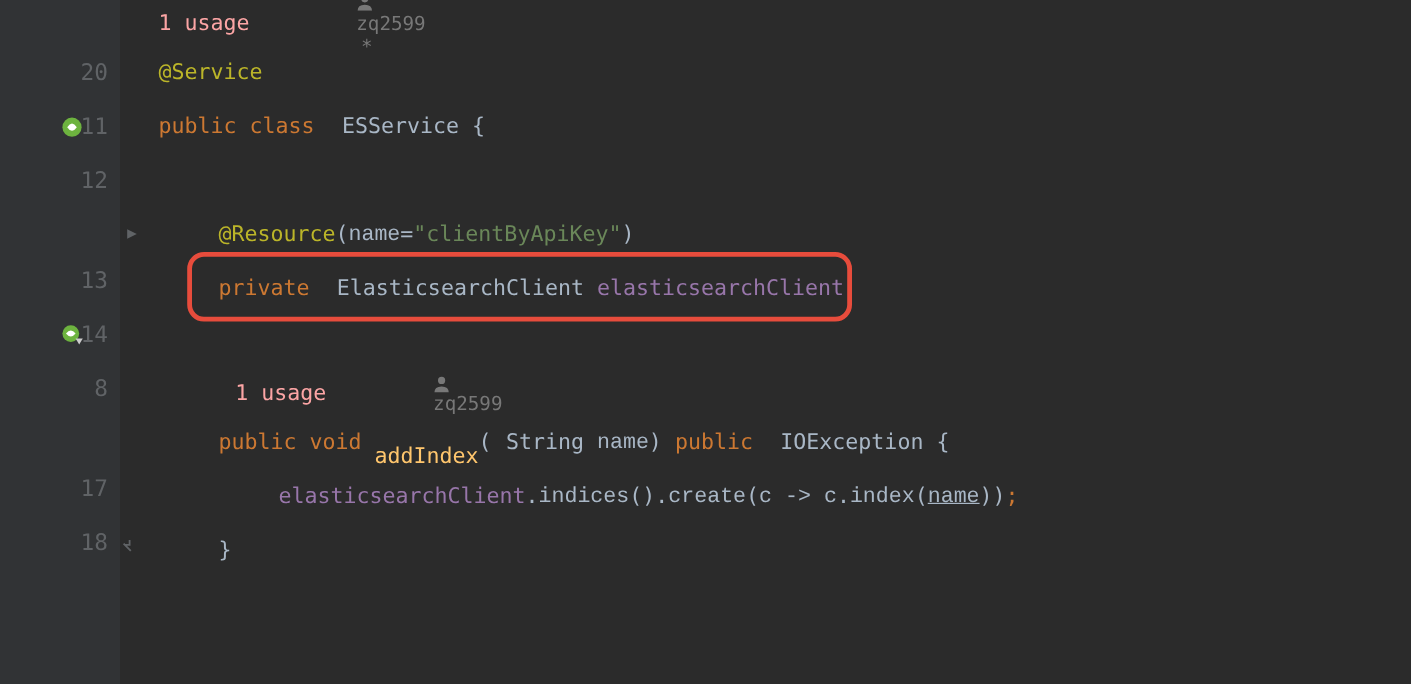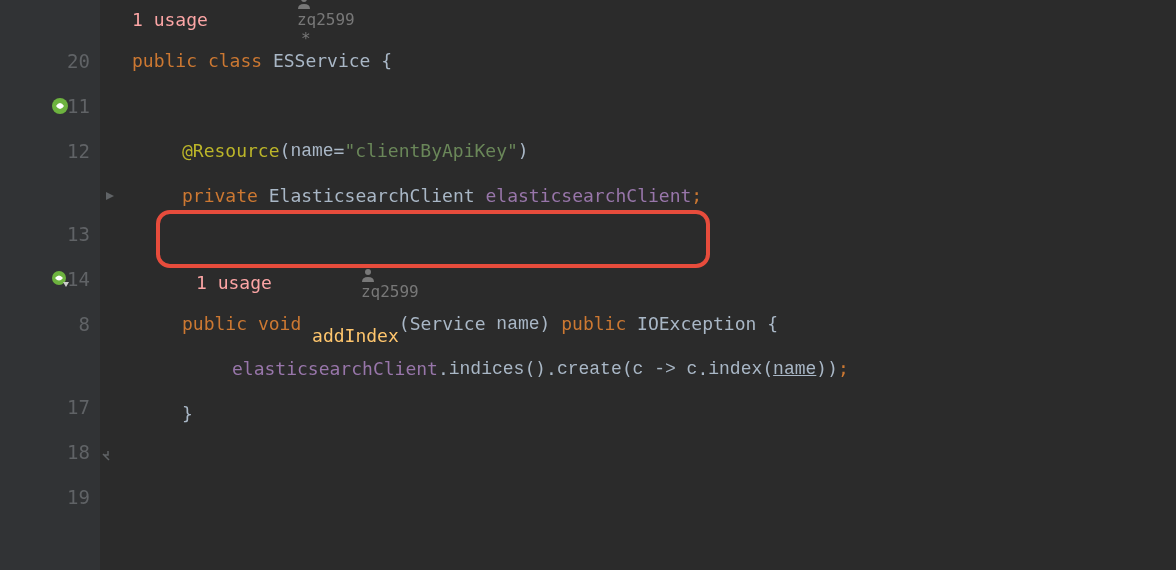--- a/index.html
+++ b/index.html
@@ -72,21 +72,21 @@
     }
     .author-icon {
       display: inline-block;
       width: 14px;
       height: 14px;
       vertical-align: middle;
       margin-right: 4px;
     }
     .kw-orange { color: #cc7832; }
     .annotation { color: #bbb529; }
-    .class-name { color: #a9b7c6; }
+    .class-name { color: #a9b7c6; margin-left: 12px; }
     .method-name { color: #ffc66d; margin-top: 24px; }
     .string { color: #6a8759; }
     .param { color: #a9b7c6; font-family: Liberation Mono, monospace; }
     .var-purple { color: #9876aa; }
     .paren { color: #a9b7c6; }
     .brace { color: #a9b7c6; }
     .semicolon { color: #cc7832; }
     .underline { text-decoration: underline; }
     .highlight-box {
       position: absolute;
@@ -150,41 +150,42 @@
       <span class="line-number">17</span>
     </div>
     <div class="gutter-row row-h">
       <span class="fold-icon" style="right:-14px;top:17px;">
         <svg viewBox="0 0 12 12">
             <path d="M2 4 L6 4 L6 0 M1 3 L7 9" stroke="#606366" stroke-width="1.5" fill="none"></path>
           </svg>
       </span>
       <span class="line-number">18</span>
     </div>
-    <div class="gutter-row row-h">
-      <span class="line-number">19</span>
-    </div>
   </div>
 
   <div class="code-area">
     <div class="highlight-box" style="left:56px; top:210px; width:554px; height:58px;"></div>
 
     <div class="code-line row-h-sm">
       <span style="width:14px;"></span>
       <span class="inlay">1 usage</span>
       <span class="inlay-author">
         <span class="author-icon"><svg viewBox="0 0 14 14">
               <circle cx="7" cy="4" r="3" fill="#787878"></circle>
               <path d="M1 14 Q1 9 7 9 Q13 9 13 14" fill="#787878"></path>
             </svg></span>
         <span>zq2599</span>
         <span style="margin-left:4px;">*</span>
       </span>
     </div>
 
+    <div class="code-line row-h">
+      <span style="width:14px;"></span>
+      <span class="annotation">@Service</span>
+    </div>
 
     <div class="code-line row-h">
       <span style="width:14px;"></span>
       <span class="kw-orange">public</span>
       <span> </span>
       <span class="kw-orange">class</span>
       <span> </span>
       <span class="class-name">ESService</span>
       <span> </span>
       <span class="brace">{</span>
@@ -220,21 +221,21 @@
         <span>zq2599</span>
       </span>
     </div>
 
     <div class="code-line row-h">
       <span style="width:64px;"></span>
       <span class="kw-orange">public</span>
       <span> </span>
       <span class="kw-orange">void</span>
       <span> </span>
-      <span class="method-name">addIndex</span><span class="paren">(</span><span class="class-name">Service</span><span> </span><span class="param">name</span><span class="paren">)</span>
+      <span class="method-name">addIndex</span><span class="paren">(</span><span class="class-name">String</span><span> </span><span class="param">name</span><span class="paren">)</span>
       <span> </span>
       <span class="kw-orange">public</span>
       <span> </span>
       <span class="class-name">IOException</span>
       <span> </span>
       <span class="brace">{</span>
     </div>
 
     <div class="code-line row-h">
       <span style="width:114px;"></span>

